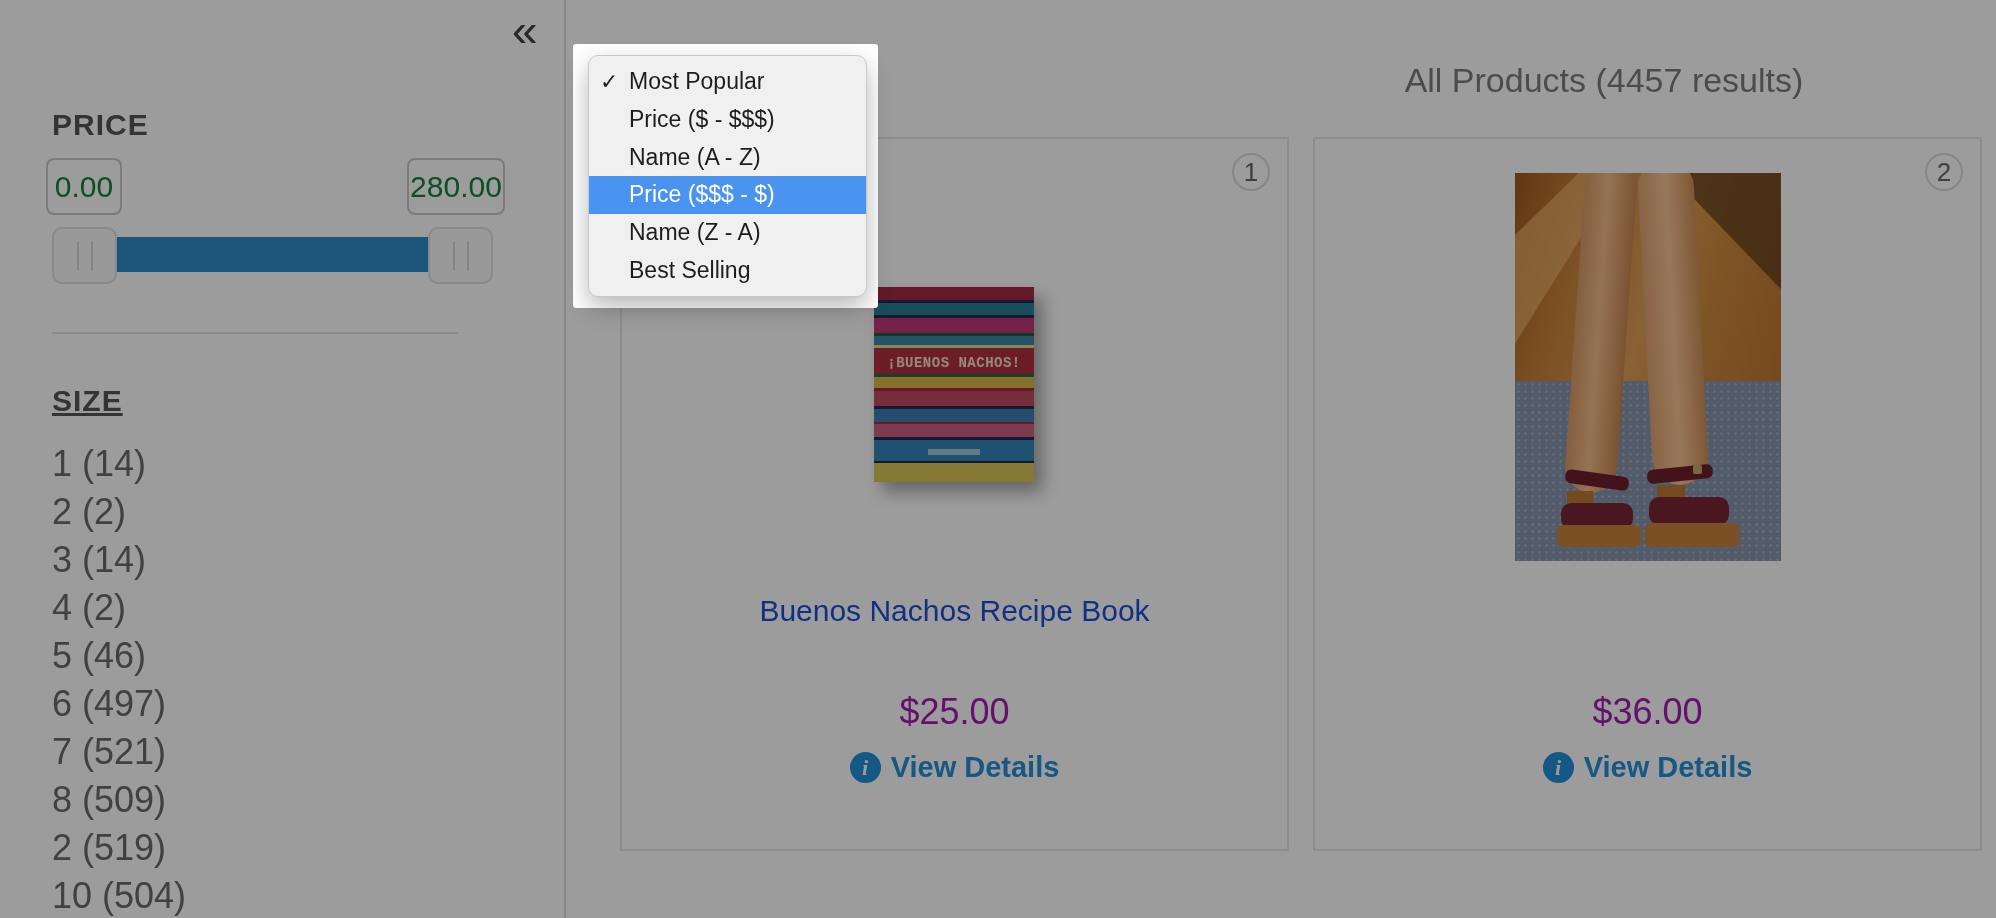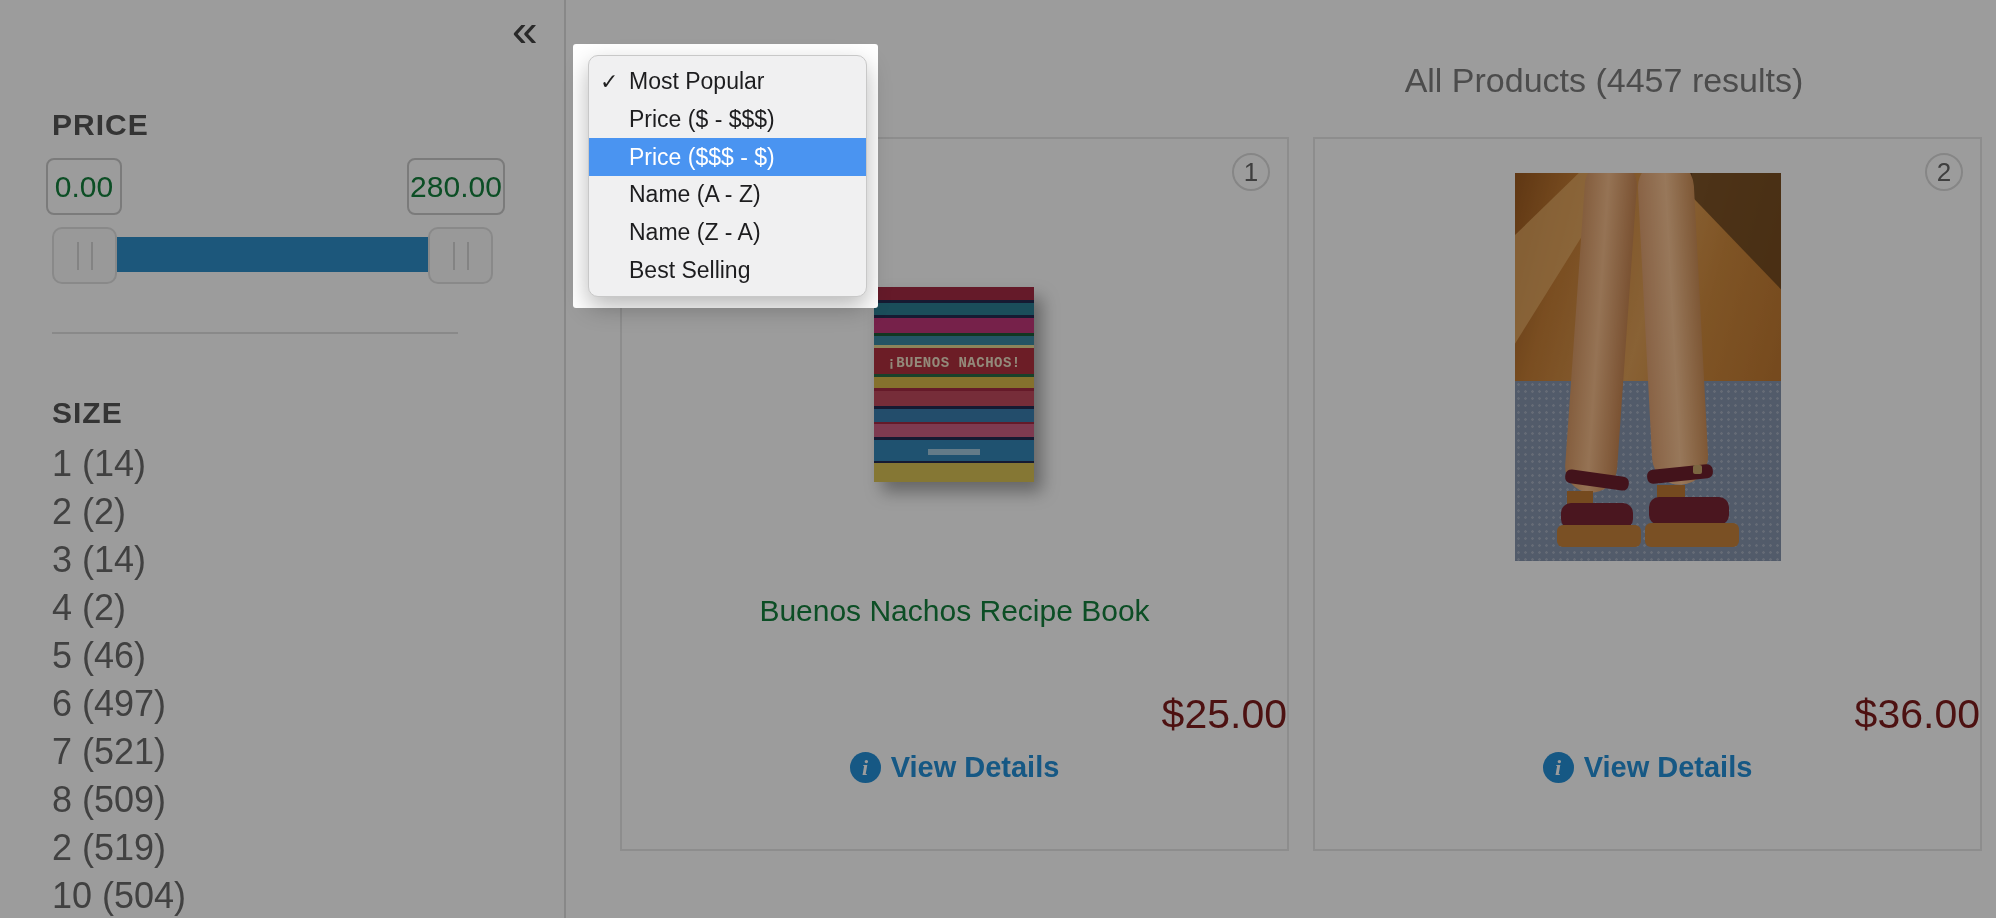--- a/index.html
+++ b/index.html
@@ -6,21 +6,21 @@
   .page{
     position:relative;width:1996px;height:918px;overflow:hidden;
     background:#ffffff;font-family:"Liberation Sans",sans-serif;
     -webkit-font-smoothing:antialiased;
   }
   
   .sidebar{position:absolute;left:0;top:0;width:564px;height:918px;background:#fff;border-right:2px solid #dedede;}
   .collapse-btn{position:absolute;left:512px;top:0px;font-size:46px;color:#444;line-height:60px;cursor:pointer;}
   .facet-heading{position:absolute;left:52px;font-size:30px;font-weight:bold;color:#555;letter-spacing:1px;}
   .h-price{top:108px;}
-  .h-size{top:396px;}
+  .h-size{top:384px;text-decoration:underline;}
   .price-input{
     position:absolute;top:158px;height:53px;border:2px solid #c9c9c9;border-radius:8px;background:#fff;
     font-size:30px;color:#15803d;display:flex;align-items:center;justify-content:center;
   }
   .pi-min{left:46px;width:72px;}
   .pi-max{left:407px;width:94px;}
   .slider-track{position:absolute;left:115px;top:237px;width:315px;height:35px;background:#2f8ec9;}
   .slider-handle{
     position:absolute;top:227px;width:61px;height:53px;background:#fafafa;border:2px solid #e0e0e0;border-radius:10px;
     display:flex;align-items:center;justify-content:center;z-index:2;cursor:ew-resize;
@@ -31,22 +31,22 @@
   .size-list{position:absolute;left:52px;top:440px;width:380px;}
   .size-item{height:48px;display:flex;align-items:center;font-size:36px;color:#6b6b6b;cursor:pointer;}
   
   .results-header{position:absolute;left:1204px;top:61px;width:800px;text-align:center;font-size:34px;color:#7d7d7d;}
   .card{position:absolute;top:137px;width:665px;height:710px;border:2px solid #e7e7e7;background:#fff;}
   .card-1{left:620px;} .card-2{left:1313px;}
   .badge{
     position:absolute;right:17px;top:14px;width:34px;height:34px;border:2px solid #dbdbdb;border-radius:50%;
     display:flex;align-items:center;justify-content:center;font-size:26px;color:#676767;
   }
-  .prod-title{position:absolute;left:0;top:455px;width:100%;text-align:center;font-size:30px;color:#15803d;cursor:pointer;}
-  .prod-price{position:absolute;left:0;top:552px;width:100%;text-align:right;font-size:41px;color:#7f1d1d;}
+  .prod-title{position:absolute;left:0;top:455px;width:100%;text-align:center;font-size:30px;color:#1d4ed8;cursor:pointer;}
+  .prod-price{position:absolute;left:0;top:552px;width:100%;text-align:center;font-size:36px;color:#a21caf;}
   .prod-link{
     position:absolute;left:0;top:612px;width:100%;display:flex;align-items:center;justify-content:center;gap:10px;
     color:#2490d8;font-size:29px;font-weight:bold;cursor:pointer;
   }
   .info-icon{
     width:31px;height:31px;border-radius:50%;background:#2490d8;color:#fff;display:flex;align-items:center;justify-content:center;
     font-family:"Liberation Serif",serif;font-size:22px;font-weight:bold;font-style:italic;
   }
   
   .book{
@@ -193,27 +193,27 @@
   <div class="spotlight"></div>
 
   <div class="sort-menu">
     <div class="sort-item">
       <span class="check">✓</span>
       <span>Most Popular</span>
     </div>
     <div class="sort-item">
       <span>Price ($ - $$$)</span>
     </div>
+    <div class="sort-item">
+      <span>Name (A - Z)</span>
+    </div>
     <div class="sort-item highlighted">
       <span>Price ($$$ - $)</span>
     </div>
     <div class="sort-item">
-      <span>Name (A - Z)</span>
-    </div>
-    <div class="sort-item">
       <span>Name (Z - A)</span>
     </div>
     <div class="sort-item">
       <span>Best Selling</span>
     </div>
   </div>
 
 </div>
 
 </body></html>

